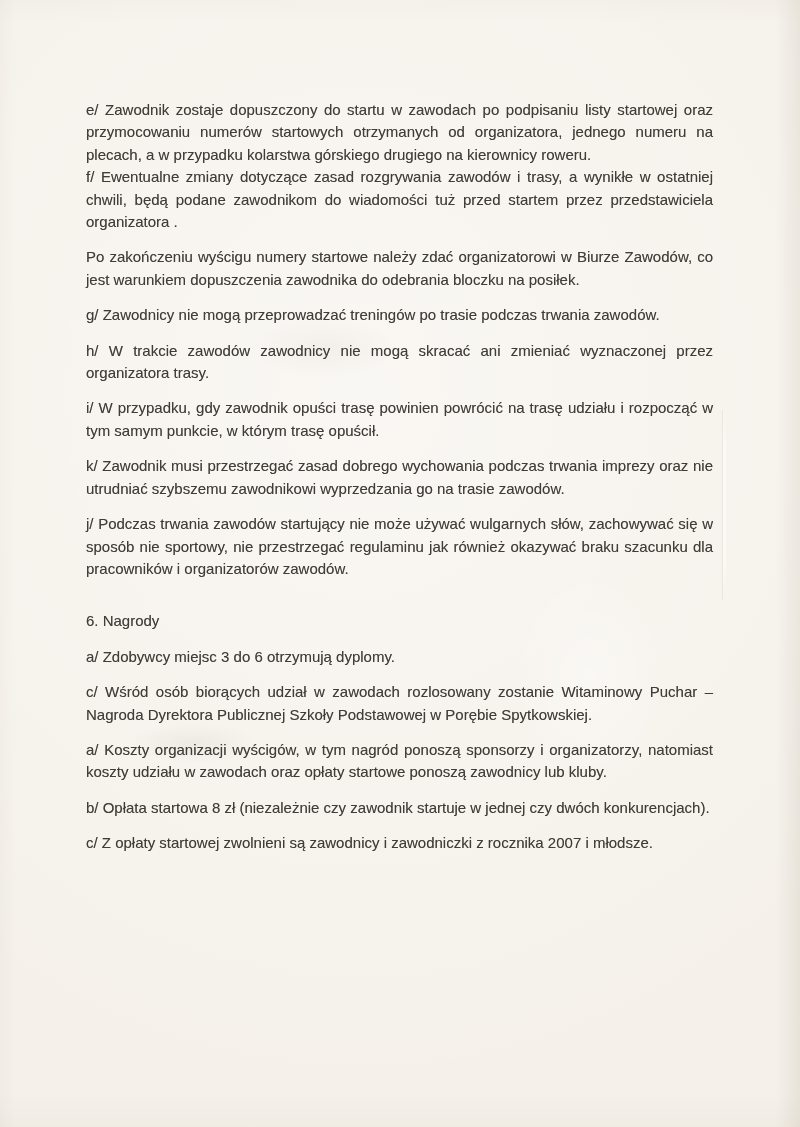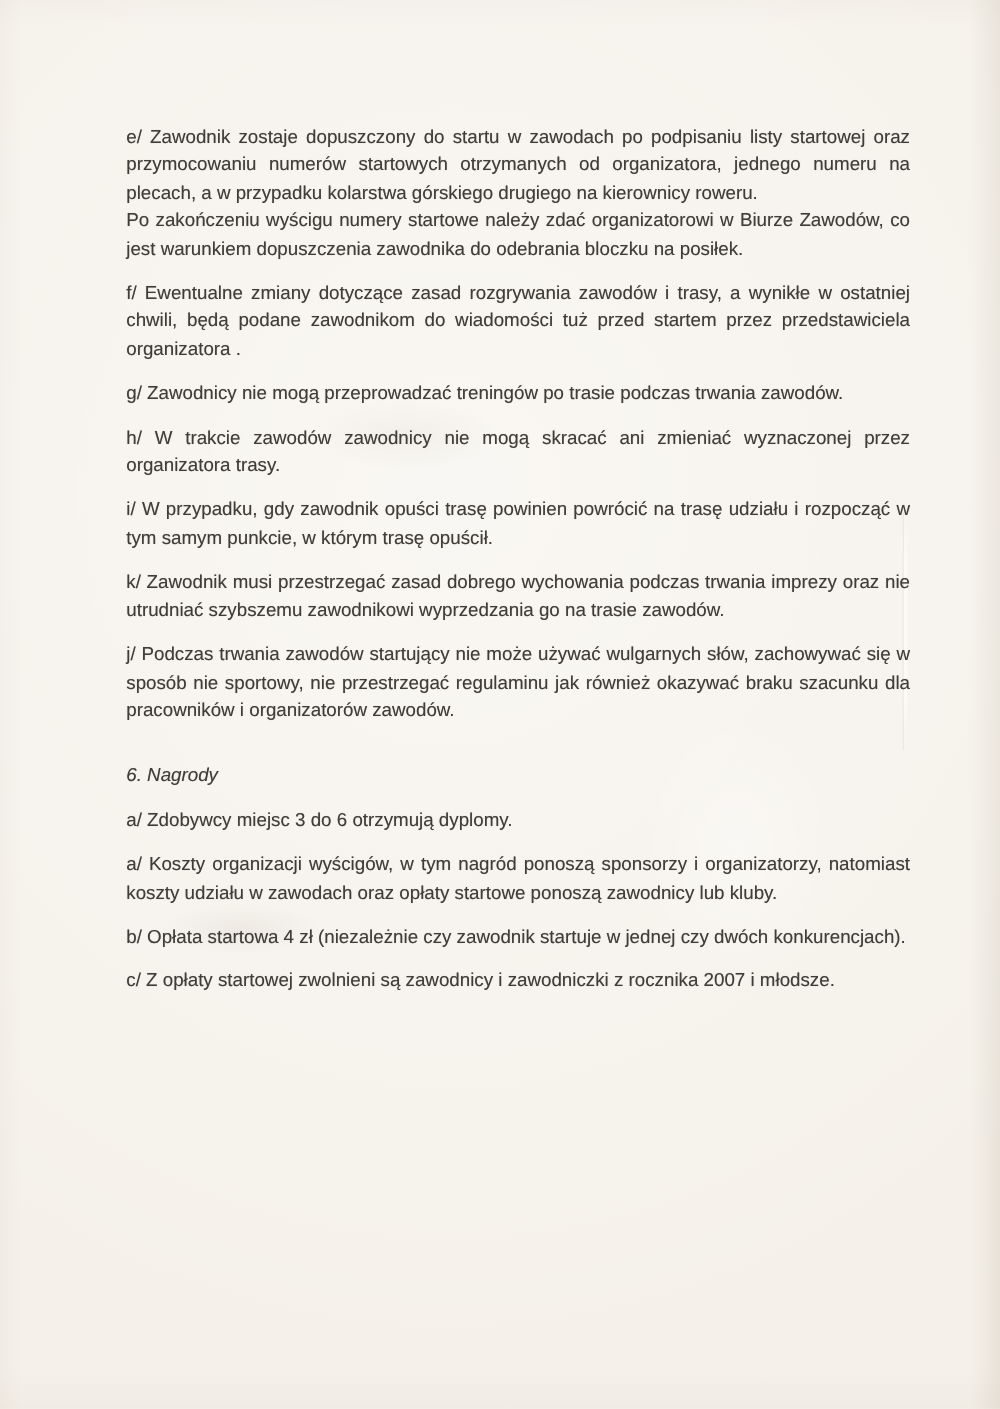--- a/index.html
+++ b/index.html
@@ -14,41 +14,40 @@
     background-color: #f5f1ea;
     background-image:
       radial-gradient(ellipse 120% 90% at 45% 35%, rgba(255,255,255,0.45), rgba(255,255,255,0) 70%),
       linear-gradient(to left, rgba(198,188,172,0.28), rgba(198,188,172,0) 3%),
       linear-gradient(to right, rgba(198,188,172,0.10), rgba(198,188,172,0) 2%),
       linear-gradient(to bottom, rgba(198,188,172,0.08), rgba(198,188,172,0) 2%, rgba(198,188,172,0) 97%, rgba(198,188,172,0.10));
     font-family: "Liberation Sans", "DejaVu Sans", sans-serif;
   }
   .content {
     position: absolute;
-    left: 101px;
+    left: 86px;
     top: 99px;
     width: 627px;
     color: #403d38;
     font-size: 15px;
     line-height: 22.4px;
     text-align: justify;
     text-shadow: 0 0 0.6px rgba(64,61,56,0.45);
   }
   .para {
     margin: 0 0 13px 0;
   }
   .para.flush {
     margin-bottom: 0;
   }
   .heading {
     font-size: 15px;
     font-weight: normal;
     text-align: left;
     margin: 30px 0 13px 0;
-    font-style: italic;
   }
   
   .crease {
     position: absolute;
     right: 74px;
     top: 410px;
     width: 3px;
     height: 190px;
     background: linear-gradient(to bottom,
       rgba(255,255,255,0) 0%,
@@ -86,28 +85,29 @@
 <body>
 
 <div class="smudge-b"></div>
 <div class="smudge-a"></div>
 <div class="light-patch"></div>
 <div class="crease"></div>
 
 <main class="content">
 
   <p class="para flush">e/ Zawodnik zostaje dopuszczony do startu w zawodach po podpisaniu listy startowej oraz przymocowaniu numerów startowych otrzymanych od organizatora, jednego numeru na plecach, a w przypadku kolarstwa górskiego drugiego na kierownicy roweru.</p>
+  <p class="para">f/ Ewentualne zmiany dotyczące zasad rozgrywania zawodów i trasy, a wynikłe w ostatniej chwili, będą podane zawodnikom do wiadomości tuż przed startem przez przedstawiciela organizatora .</p>
   <p class="para">Po zakończeniu wyścigu numery startowe należy zdać organizatorowi w Biurze Zawodów, co jest warunkiem dopuszczenia zawodnika do odebrania bloczku na posiłek.</p>
-  <p class="para">f/ Ewentualne zmiany dotyczące zasad rozgrywania zawodów i trasy, a wynikłe w ostatniej chwili, będą podane zawodnikom do wiadomości tuż przed startem przez przedstawiciela organizatora .</p>
   <p class="para">g/ Zawodnicy nie mogą przeprowadzać treningów po trasie podczas trwania zawodów.</p>
   <p class="para">h/ W trakcie zawodów zawodnicy nie mogą skracać ani zmieniać wyznaczonej przez organizatora trasy.</p>
   <p class="para">i/ W przypadku, gdy zawodnik opuści trasę powinien powrócić na trasę udziału i rozpocząć w tym samym punkcie, w którym trasę opuścił.</p>
   <p class="para">k/ Zawodnik musi przestrzegać zasad dobrego wychowania podczas trwania imprezy  oraz nie utrudniać szybszemu zawodnikowi wyprzedzania go na trasie zawodów.</p>
   <p class="para">j/ Podczas trwania zawodów startujący nie może używać wulgarnych słów, zachowywać się w sposób nie sportowy, nie przestrzegać regulaminu jak również okazywać braku szacunku dla pracowników i organizatorów zawodów.</p>
 
   <h2 class="heading">6. Nagrody</h2>
   <p class="para">a/ Zdobywcy miejsc 3 do 6 otrzymują dyplomy.</p>
+  <p class="para">c/ Wśród osób biorących udział w zawodach rozlosowany zostanie Witaminowy Puchar – Nagroda Dyrektora Publicznej Szkoły Podstawowej w Porębie Spytkowskiej.</p>
 
   <p class="para">a/ Koszty organizacji wyścigów, w tym nagród ponoszą sponsorzy i organizatorzy, natomiast koszty udziału w zawodach oraz opłaty startowe ponoszą zawodnicy lub kluby.</p>
-  <p class="para">b/ Opłata startowa 4 zł (niezależnie czy zawodnik startuje w jednej czy dwóch konkurencjach).</p>
+  <p class="para">b/ Opłata startowa 8 zł (niezależnie czy zawodnik startuje w jednej czy dwóch konkurencjach).</p>
   <p class="para">c/ Z opłaty startowej zwolnieni są zawodnicy i zawodniczki z rocznika 2007 i młodsze.</p>
 
 </main>
 
 </body></html>

